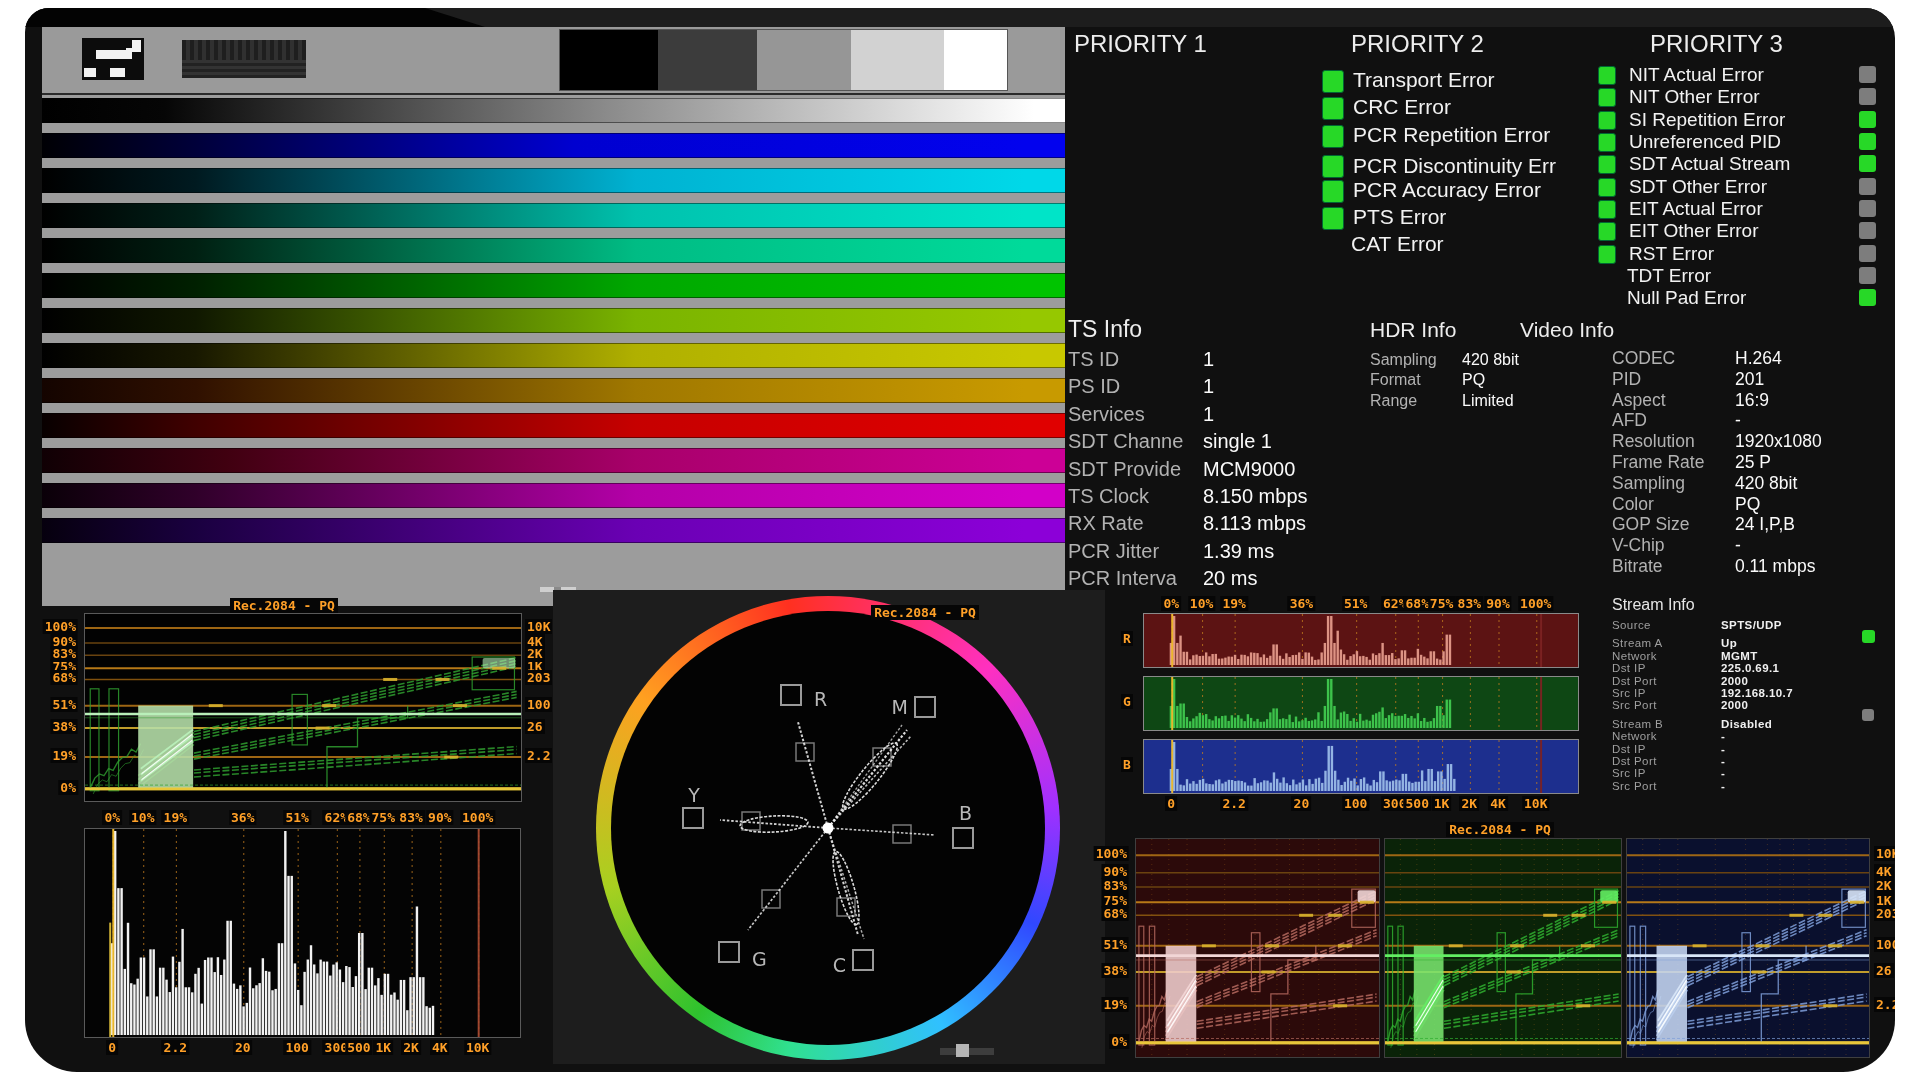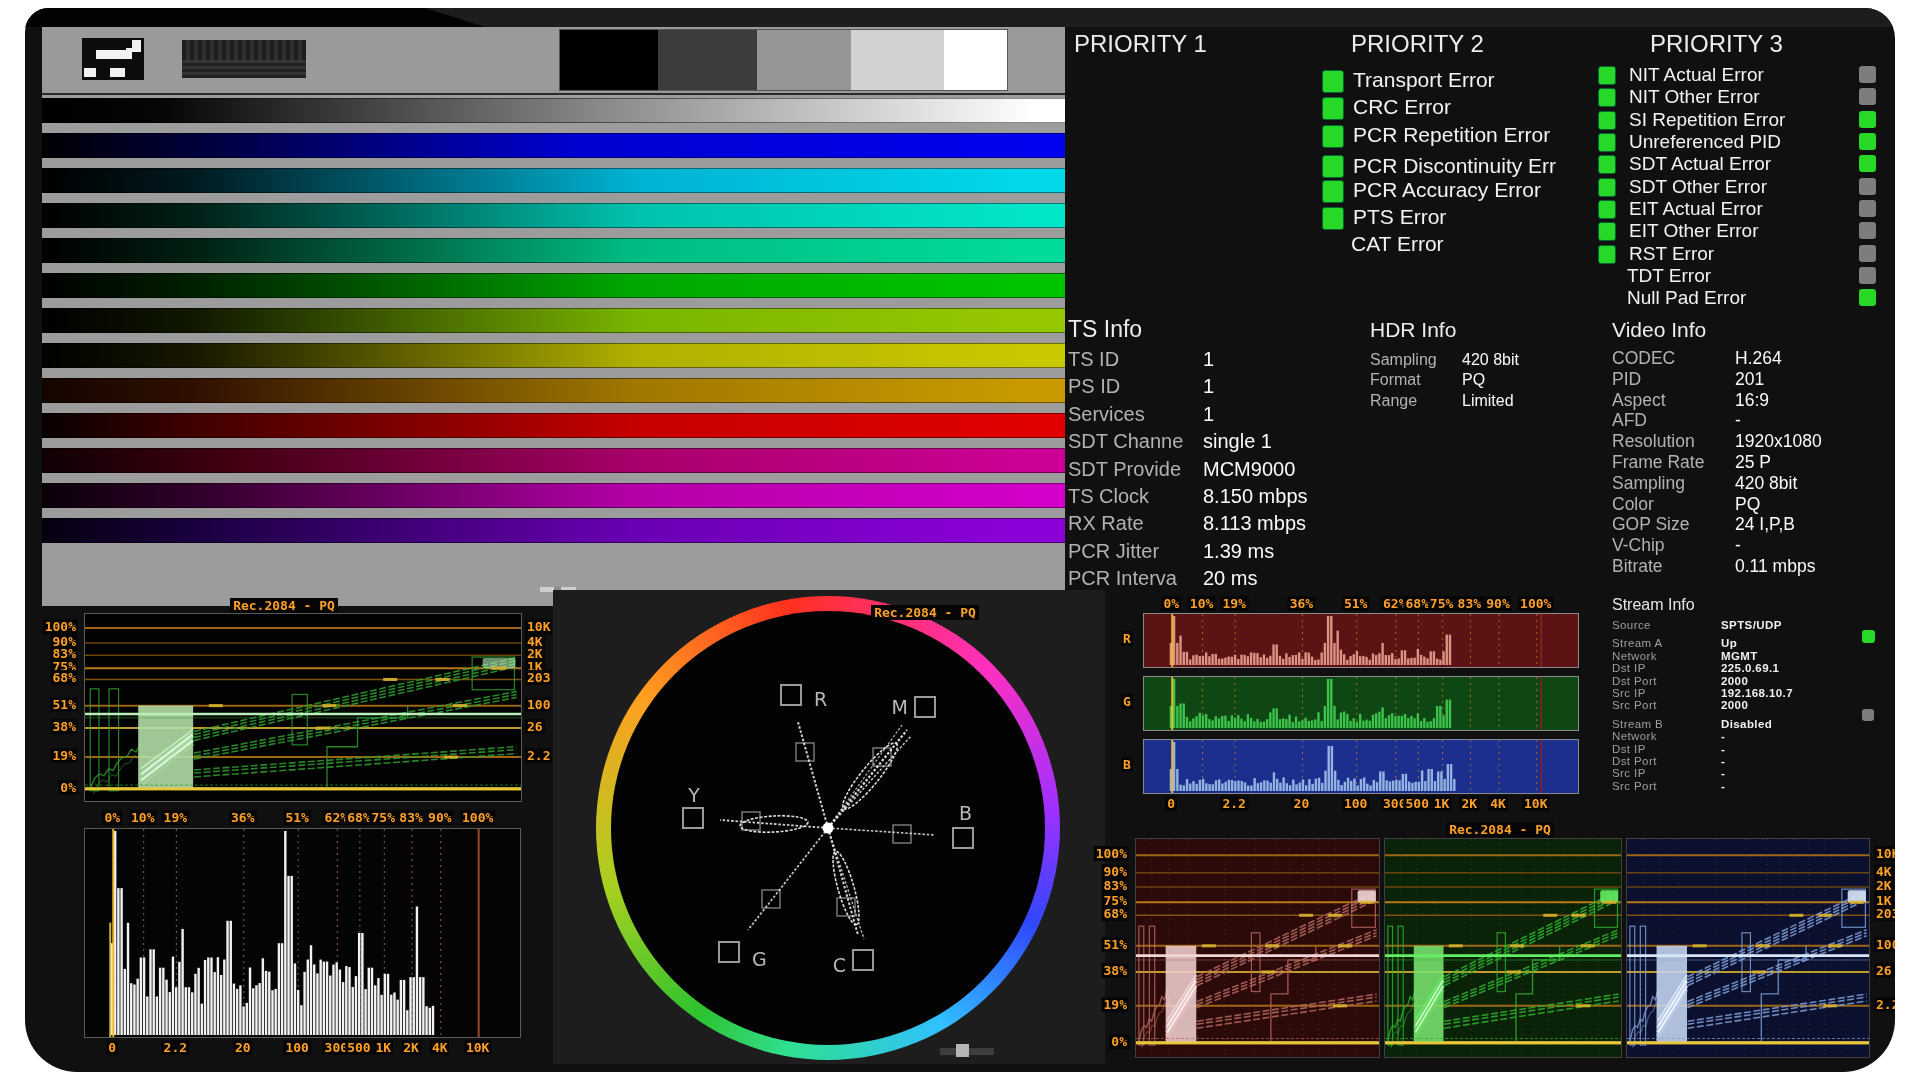--- a/index.html
+++ b/index.html
@@ -139,21 +139,21 @@
         <div style="display: flex; height: 22.35px; font-size: 19px; color: rgb(242, 242, 242); white-space: nowrap;">
           <div class="led" style="width: 16px; height: 17px; margin-top: 2px; flex: 0 0 auto; background: rgb(39, 216, 39); border: 1px solid rgb(0, 102, 51);"></div>
           <div style="margin-left: 13px;">SI Repetition Error</div>
         </div>
         <div style="display: flex; height: 22.35px; font-size: 19px; color: rgb(242, 242, 242); white-space: nowrap;">
           <div class="led" style="width: 16px; height: 17px; margin-top: 2px; flex: 0 0 auto; background: rgb(39, 216, 39); border: 1px solid rgb(0, 102, 51);"></div>
           <div style="margin-left: 13px;">Unreferenced PID</div>
         </div>
         <div style="display: flex; height: 22.35px; font-size: 19px; color: rgb(242, 242, 242); white-space: nowrap;">
           <div class="led" style="width: 16px; height: 17px; margin-top: 2px; flex: 0 0 auto; background: rgb(39, 216, 39); border: 1px solid rgb(0, 102, 51);"></div>
-          <div style="margin-left: 13px;">SDT Actual Error</div>
+          <div style="margin-left: 13px;">SDT Actual Stream</div>
         </div>
         <div style="display: flex; height: 22.35px; font-size: 19px; color: rgb(242, 242, 242); white-space: nowrap;">
           <div class="led" style="width: 16px; height: 17px; margin-top: 2px; flex: 0 0 auto; background: rgb(39, 216, 39); border: 1px solid rgb(0, 102, 51);"></div>
           <div style="margin-left: 13px;">SDT Other Error</div>
         </div>
         <div style="display: flex; height: 22.35px; font-size: 19px; color: rgb(242, 242, 242); white-space: nowrap;">
           <div class="led" style="width: 16px; height: 17px; margin-top: 2px; flex: 0 0 auto; background: rgb(39, 216, 39); border: 1px solid rgb(0, 102, 51);"></div>
           <div style="margin-left: 13px;">EIT Actual Error</div>
         </div>
         <div style="display: flex; height: 22.35px; font-size: 19px; color: rgb(242, 242, 242); white-space: nowrap;">
@@ -198,21 +198,21 @@
         <div class="info-row" style="height: 27.4px;"><div class="ilabel" style="width: 135px;">RX Rate</div><div class="ivalue" style="display: inline-block;">8.113 mbps</div></div>
         <div class="info-row" style="height: 27.4px;"><div class="ilabel" style="width: 135px;">PCR Jitter</div><div class="ivalue" style="display: inline-block;">1.39 ms</div></div>
         <div class="info-row" style="height: 27.4px;"><div class="ilabel" style="width: 135px;">PCR Interva</div><div class="ivalue" style="display: inline-block;">20 ms</div></div>
       </div>
   <div class="sec-title small" style="left:1345px;top:310px">HDR Info</div>
   <div id="hdrinfo" style="position:absolute;left:1345px;top:343px;font-size:16px">
         <div class="info-row" style="height: 20.3px;"><div class="ilabel" style="width: 92px;">Sampling</div><div class="ivalue" style="display: inline-block;">420 8bit</div></div>
         <div class="info-row" style="height: 20.3px;"><div class="ilabel" style="width: 92px;">Format</div><div class="ivalue" style="display: inline-block;">PQ</div></div>
         <div class="info-row" style="height: 20.3px;"><div class="ilabel" style="width: 92px;">Range</div><div class="ivalue" style="display: inline-block;">Limited</div></div>
       </div>
-  <div class="sec-title small" style="left:1587px;top:310px">Video Info</div>
+  <div class="sec-title small" style="left:1495px;top:310px">Video Info</div>
   <div id="vidinfo" style="position:absolute;left:1587px;top:340px;font-size:17.5px">
         <div class="info-row" style="height: 20.8px;"><div class="ilabel" style="width: 123px;">CODEC</div><div class="ivalue" style="display: inline-block;">H.264</div></div>
         <div class="info-row" style="height: 20.8px;"><div class="ilabel" style="width: 123px;">PID</div><div class="ivalue" style="display: inline-block;">201</div></div>
         <div class="info-row" style="height: 20.8px;"><div class="ilabel" style="width: 123px;">Aspect</div><div class="ivalue" style="display: inline-block;">16:9</div></div>
         <div class="info-row" style="height: 20.8px;"><div class="ilabel" style="width: 123px;">AFD</div><div class="ivalue" style="display: inline-block;">-</div></div>
         <div class="info-row" style="height: 20.8px;"><div class="ilabel" style="width: 123px;">Resolution</div><div class="ivalue" style="display: inline-block;">1920x1080</div></div>
         <div class="info-row" style="height: 20.8px;"><div class="ilabel" style="width: 123px;">Frame Rate</div><div class="ivalue" style="display: inline-block;">25 P</div></div>
         <div class="info-row" style="height: 20.8px;"><div class="ilabel" style="width: 123px;">Sampling</div><div class="ivalue" style="display: inline-block;">420 8bit</div></div>
         <div class="info-row" style="height: 20.8px;"><div class="ilabel" style="width: 123px;">Color</div><div class="ivalue" style="display: inline-block;">PQ</div></div>
         <div class="info-row" style="height: 20.8px;"><div class="ilabel" style="width: 123px;">GOP Size</div><div class="ivalue" style="display: inline-block;">24  I,P,B</div></div>

